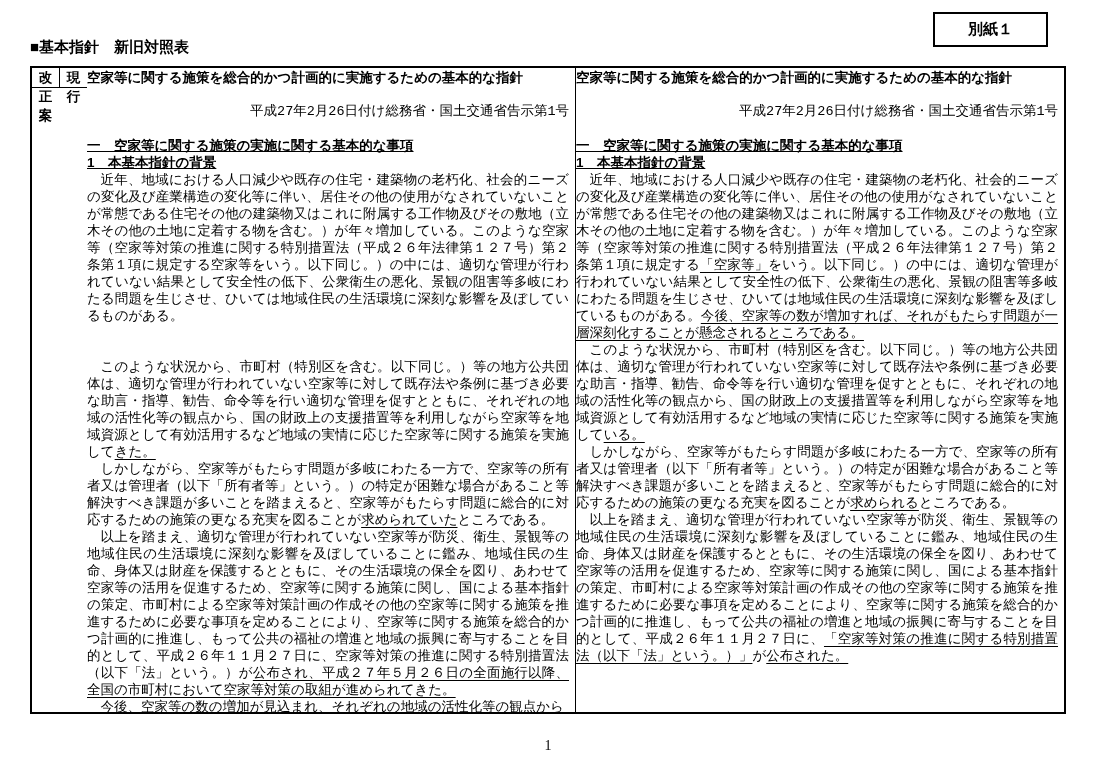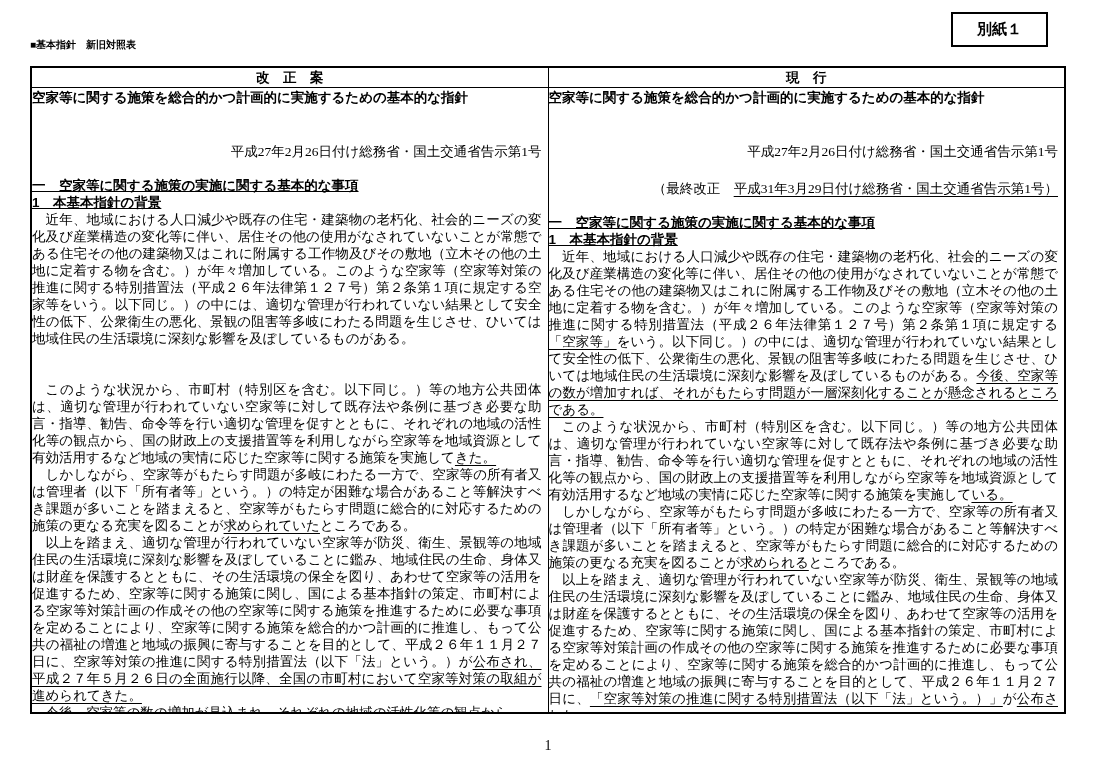--- a/index.html
+++ b/index.html
@@ -8,34 +8,34 @@
     position:relative;
     width:1096px; height:760px;
     background:#ffffff;
     color:#000;
     font-family:"Liberation Sans", sans-serif;
     overflow:hidden;
   }
   .besshi {
     position:absolute; top:12px; right:48px;
     border:2px solid #000;
-    padding:6px 24px;
+    padding:6px 33px;
     font-weight:bold; font-size:15px;
     font-family:"Liberation Sans", sans-serif;
   }
   .doc-title {
     position:absolute; left:30px; top:38px;
-    font-weight:bold; font-size:10px;
+    font-weight:bold; font-size:15px;
     font-family:"Liberation Sans", sans-serif;
   }
   .cmp-table {
     position:absolute; left:30px; top:66px;
     width:1036px; height:648px;
     border:2px solid #000;
-    display:flex; flex-direction:column;
+    display:flex; flex-direction:row;
     background:#fff;
   }
   .header-row { display:flex; border-bottom:1px solid #000; height:20px; flex:0 0 20px; }
   .header-cell {
     flex:1; text-align:center;
     font-weight:bold; font-size:13.5px; line-height:19px;
     font-family:"Liberation Sans", sans-serif;
   }
   .header-cell.left { border-right:1px solid #000; }
   .body-row { display:flex; flex:1; min-height:0; }
@@ -43,23 +43,22 @@
     flex:1; padding:1px 6px 0 0;
     overflow:hidden;
   }
   .cell.left { border-right:1px solid #000; }
   .block { min-height:17px; font-size:13.5px; line-height:17px; }
   .block.title {
     font-family:"Liberation Sans", sans-serif;
     font-weight:bold;
   }
   .block.notice {
-    font-family:Liberation Serif, serif;
+    font-family:Liberation Mono, monospace;
     text-align:right;
-    margin-top:20px;
   }
   .block.heading {
     font-family:"Liberation Sans", sans-serif;
     font-weight:bold;
     text-decoration:underline;
   }
   .block.para {
     font-family:"Liberation Serif", serif;
     text-indent:1em;
     text-align:justify;
@@ -103,21 +102,20 @@
           <div class="block spacer"><span>&nbsp;</span></div>
           <div class="block para"><span>このような状況から、市町村（特別区を含む。以下同じ。）等の地方公共団体は、適切な管理が行われていない空家等に対して既存法や条例に基づき必要な助言・指導、勧告、命令等を行い適切な管理を促すとともに、それぞれの地域の活性化等の観点から、国の財政上の支援措置等を利用しながら空家等を地域資源として有効活用するなど地域の実情に応じた空家等に関する施策を実施して</span><span class="u">きた。</span></div>
           <div class="block para"><span>しかしながら、空家等がもたらす問題が多岐にわたる一方で、空家等の所有者又は管理者（以下「所有者等」という。）の特定が困難な場合があること等解決すべき課題が多いことを踏まえると、空家等がもたらす問題に総合的に対応するための施策の更なる充実を図ることが</span><span class="u">求められていた</span><span>ところである。</span></div>
           <div class="block para"><span>以上を踏まえ、適切な管理が行われていない空家等が防災、衛生、景観等の地域住民の生活環境に深刻な影響を及ぼしていることに鑑み、地域住民の生命、身体又は財産を保護するとともに、その生活環境の保全を図り、あわせて空家等の活用を促進するため、空家等に関する施策に関し、国による基本指針の策定、市町村による空家等対策計画の作成その他の空家等に関する施策を推進するために必要な事項を定めることにより、空家等に関する施策を総合的かつ計画的に推進し、もって公共の福祉の増進と地域の振興に寄与することを目的として、平成２６年１１月２７日に、空家等対策の推進に関する特別措置法（以下「法」という。）が</span><span class="u">公布され、平成２７年５月２６日の全面施行以降、全国の市町村において空家等対策の取組が進められてきた。</span></div>
           <div class="block para"><span class="u">今後、空家等の数の増加が見込まれ、それぞれの地域の活性化等の観点から</span></div>
         </div>
       <div class="cell">
           <div class="block title"><span>空家等に関する施策を総合的かつ計画的に実施するための基本的な指針</span></div>
           <div class="block spacer"><span>&nbsp;</span></div>
           <div class="block notice"><span>平成27年2月26日付け総務省・国土交通省告示第1号</span></div>
-          <div class="block notice"><span>（最終改正　</span><span class="u">平成31年3月29日付け総務省・国土交通省告示第1号）</span></div>
           <div class="block spacer"><span>&nbsp;</span></div>
           <div class="block heading"><span>一　空家等に関する施策の実施に関する基本的な事項</span></div>
           <div class="block heading"><span>1　本基本指針の背景</span></div>
           <div class="block para"><span>近年、地域における人口減少や既存の住宅・建築物の老朽化、社会的ニーズの変化及び産業構造の変化等に伴い、居住その他の使用がなされていないことが常態である住宅その他の建築物又はこれに附属する工作物及びその敷地（立木その他の土地に定着する物を含む。）が年々増加している。このような空家等（空家等対策の推進に関する特別措置法（平成２６年法律第１２７号）第２条第１項に規定する</span><span class="u">「空家等」</span><span>をいう。以下同じ。）の中には、適切な管理が行われていない結果として安全性の低下、公衆衛生の悪化、景観の阻害等多岐にわたる問題を生じさせ、ひいては地域住民の生活環境に深刻な影響を及ぼしているものがある。</span><span class="u">今後、空家等の数が増加すれば、それがもたらす問題が一層深刻化することが懸念されるところである。</span></div>
           <div class="block para"><span>このような状況から、市町村（特別区を含む。以下同じ。）等の地方公共団体は、適切な管理が行われていない空家等に対して既存法や条例に基づき必要な助言・指導、勧告、命令等を行い適切な管理を促すとともに、それぞれの地域の活性化等の観点から、国の財政上の支援措置等を利用しながら空家等を地域資源として有効活用するなど地域の実情に応じた空家等に関する施策を実施して</span><span class="u">いる。</span></div>
           <div class="block para"><span>しかしながら、空家等がもたらす問題が多岐にわたる一方で、空家等の所有者又は管理者（以下「所有者等」という。）の特定が困難な場合があること等解決すべき課題が多いことを踏まえると、空家等がもたらす問題に総合的に対応するための施策の更なる充実を図ることが</span><span class="u">求められる</span><span>ところである。</span></div>
           <div class="block para"><span>以上を踏まえ、適切な管理が行われていない空家等が防災、衛生、景観等の地域住民の生活環境に深刻な影響を及ぼしていることに鑑み、地域住民の生命、身体又は財産を保護するとともに、その生活環境の保全を図り、あわせて空家等の活用を促進するため、空家等に関する施策に関し、国による基本指針の策定、市町村による空家等対策計画の作成その他の空家等に関する施策を推進するために必要な事項を定めることにより、空家等に関する施策を総合的かつ計画的に推進し、もって公共の福祉の増進と地域の振興に寄与することを目的として、平成２６年１１月２７日に、</span><span class="u">「空家等対策の推進に関する特別措置法（以下「法」という。）」</span><span>が</span><span class="u">公布された。</span></div>
         </div>
     </div>
   </div>

